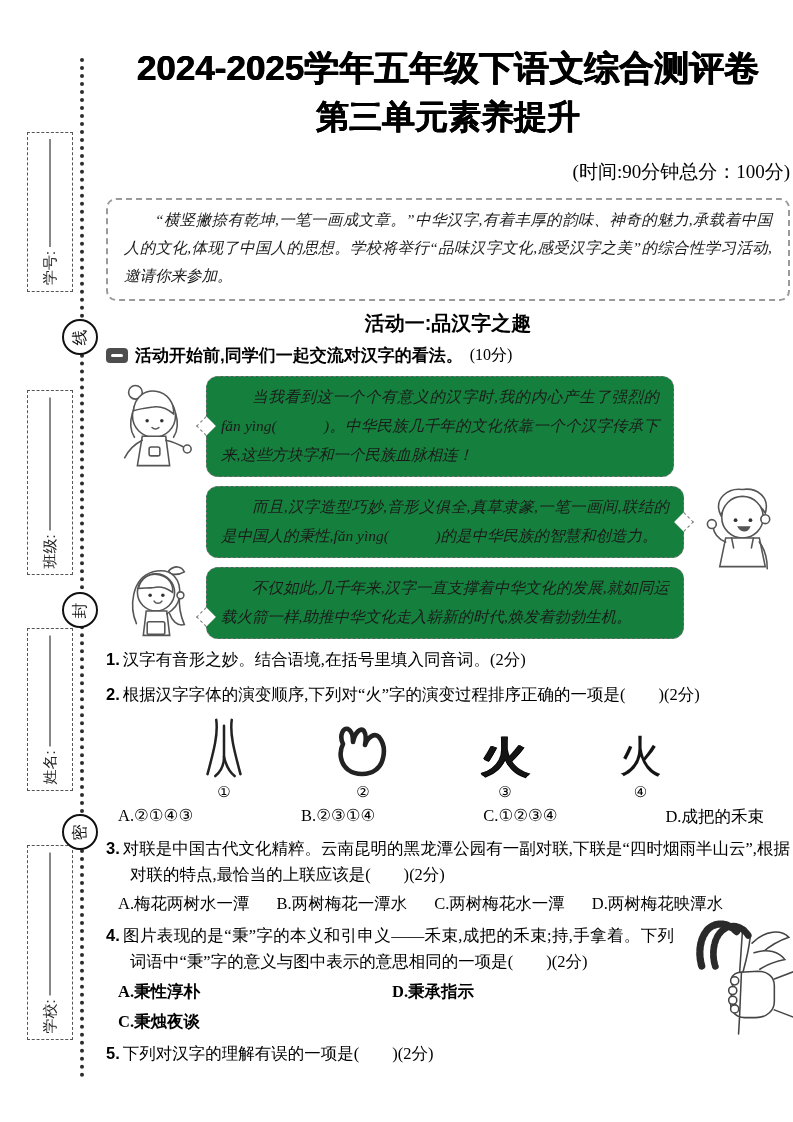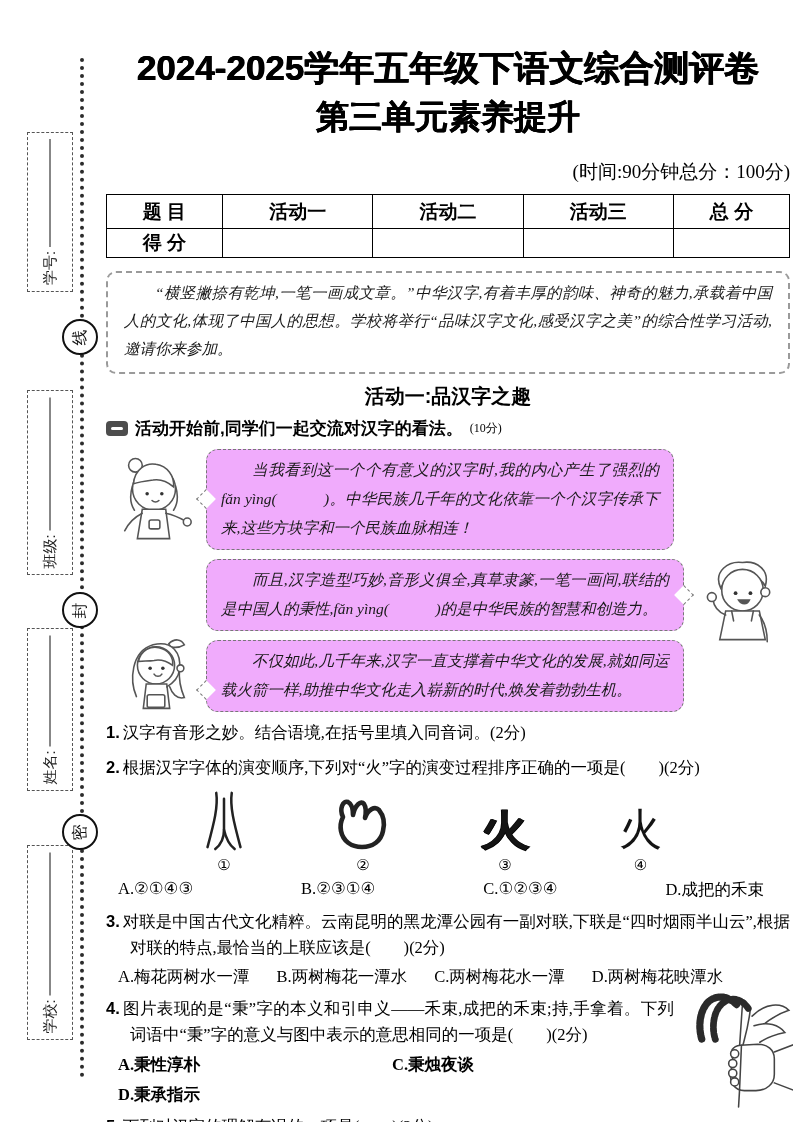--- a/index.html
+++ b/index.html
@@ -54,27 +54,27 @@
     font-style:italic; text-align:justify; color:#1a1a1a; }
 
   .activity-title { margin-top:9px; text-align:center; font-family:"Liberation Sans", sans-serif;
     font-weight:bold; font-size:20px; color:#000; }
 
   .lead { display:flex; align-items:center; gap:7px; margin-top:7px;
     font-family:"Liberation Sans", sans-serif; font-weight:bold; font-size:17px; color:#000; }
   .badge { width:22px; height:15px; background:#4d4d4d; border-radius:4px; position:relative; flex:0 0 auto; }
   .badge::after { content:""; position:absolute; left:5px; right:5px; top:6px; height:3px;
     background:#fff; border-radius:1.5px; }
-  .lead-score { font-family:"Liberation Serif", serif; font-weight:normal; font-size:12px; }
+  .lead-score { font-family:"Liberation Serif", serif; font-weight:normal; font-size:16px; }
 
   .brow { position:relative; margin-top:9px; }
   .avatar { position:absolute; }
   .avatar svg { display:block; }
   .bubble { position:relative; border:1.5px dashed #787878; border-radius:12px;
-    padding:5px 14px 7px; background:#f0abfc; }
+    padding:5px 14px 7px; background:#15803d; }
   .bubble p { margin:0; font-size:15.5px; line-height:1.88; text-indent:2em;
     font-style:italic; text-align:justify; color:#1a1a1a; }
   .b1 .bubble { margin-left:100px; margin-right:116px; }
   .b2 .bubble { margin-left:100px; margin-right:106px; }
   .b3 .bubble { margin-left:100px; margin-right:106px; }
   .tail-l::before { content:""; position:absolute; left:-8px; top:42px; width:13px; height:13px;
     background:#fff; border-left:1.5px dashed #787878; border-bottom:1.5px dashed #787878;
     transform:rotate(45deg); }
   .tail-r::before { content:""; position:absolute; right:-8px; top:28px; width:13px; height:13px;
     background:#fff; border-right:1.5px dashed #787878; border-top:1.5px dashed #787878;
@@ -146,38 +146,20 @@
       <span class="vline"></span>
     </div>
   </div>
 
   <div class="content">
 
     <h1 class="title">2024-2025学年五年级下语文综合测评卷</h1>
     <h2 class="subtitle">第三单元素养提升</h2>
     <div class="time">(时间:90分钟总分：100分)</div>
 
-    <table class="score">
-      <tbody>
-        <tr class="r1">
-          <td>题 目</td>
-          <td>活动一</td>
-          <td>活动二</td>
-          <td>活动三</td>
-          <td>总 分</td>
-        </tr>
-        <tr class="r2">
-          <td>得 分</td>
-          <td></td>
-          <td></td>
-          <td></td>
-          <td></td>
-        </tr>
-      </tbody>
-    </table>
 
     <div class="intro-box">
       <p>“横竖撇捺有乾坤,一笔一画成文章。”中华汉字,有着丰厚的韵味、神奇的魅力,承载着中国人的文化,体现了中国人的思想。学校将举行“品味汉字文化,感受汉字之美”的综合性学习活动,邀请你来参加。</p>
     </div>
 
     <div class="activity-title">活动一:品汉字之趣</div>
 
     <div class="lead">
       <span class="badge"></span>
       <span>活动开始前,同学们一起交流对汉字的看法。</span>
@@ -307,22 +289,22 @@
       <span>C.两树梅花水一潭</span>
       <span>D.两树梅花映潭水</span>
     </div>
 
     <div class="q4wrap">
       <div class="q">
         <span class="qnum">4.</span><span>图片表现的是“秉”字的本义和引申义——禾束,成把的禾束;持,手拿着。下列词语中“秉”字的意义与图中表示的意思相同的一项是(　　)</span><span>(2分)</span>
       </div>
       <div class="opts-grid">
         <span>A.秉性淳朴</span>
+        <span>D.秉承指示</span>
         <span>C.秉烛夜谈</span>
-        <span>D.秉承指示</span>
       </div>
       <span class="q4img">
         <svg width="112" height="118" viewBox="0 0 115 122" fill="none" stroke="#444" stroke-width="1.6" stroke-linecap="round">
           <path d="M60,14 L57,58"></path>
           <path d="M68,20 C66,38 62,50 60,58"></path>
           <path d="M70,26 C84,12 100,12 108,20 C96,24 84,32 76,40" fill="#fff"></path>
           <path d="M72,36 C86,31 98,35 104,43 C94,45 84,49 78,53" fill="#fff"></path>
           <path d="M54,14 C44,4 32,4 24,12 C16,21 14,36 18,50" stroke="#2a2a2a" stroke-width="7.5" stroke-dasharray="3.2,2.2"></path>
           <path d="M66,18 C58,6 46,6 38,14 C30,22 28,38 32,50" stroke="#2a2a2a" stroke-width="7" stroke-dasharray="3.2,2.2"></path>
           <path d="M50,70 C46,62 50,57 58,56 L76,55 C86,55 93,61 93,70 L93,86 C93,96 85,103 74,103 L62,103 C52,103 46,94 48,84 Z" fill="#fff"></path>

